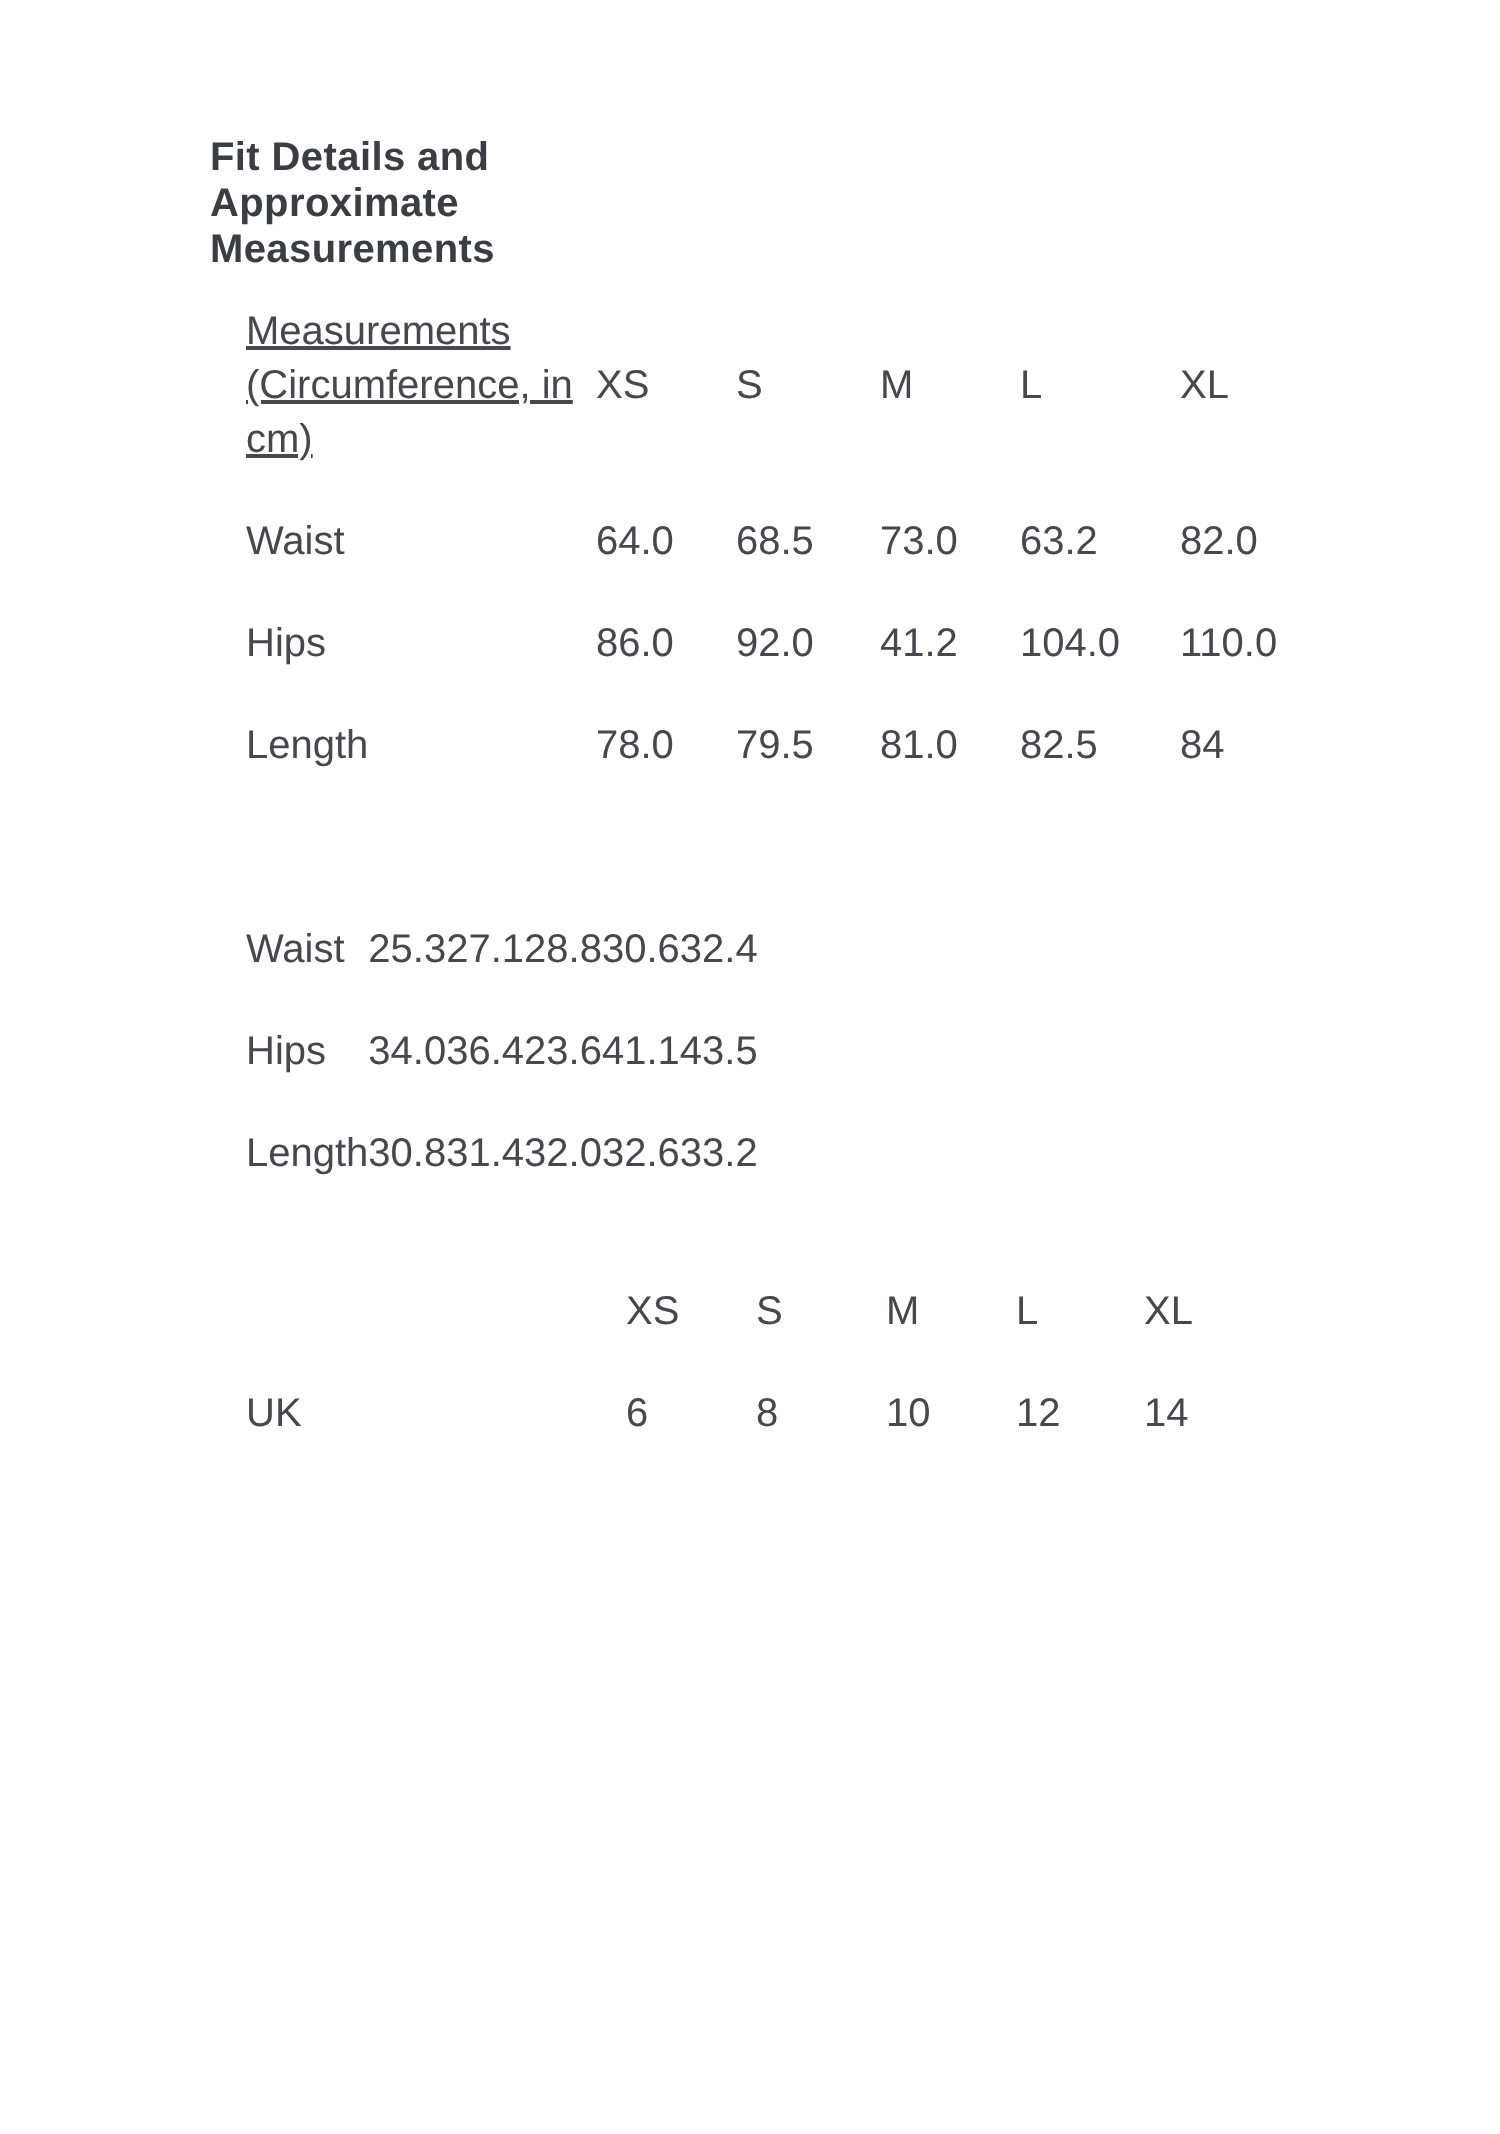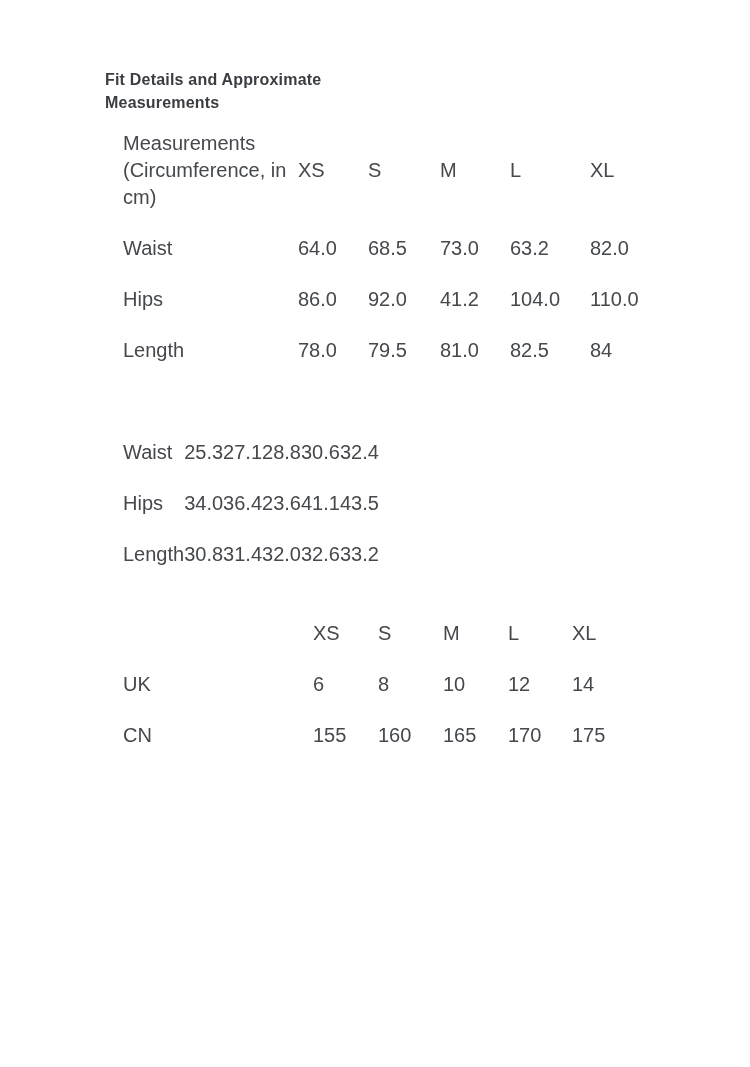--- a/index.html
+++ b/index.html
@@ -12,21 +12,21 @@
     width: 750px;
     height: 1067px;
     font-family: "Liberation Sans", sans-serif;
     overflow: hidden;
   }
   .page {
     padding: 68px 0 0 105px;
   }
   .section-title {
     margin: 0;
-    font-size: 16px;
+    font-size: 20px;
     line-height: 23px;
     font-weight: bold;
     letter-spacing: 0.2px;
     color: #3a3d41;
   }
   .section-title--narrow {
     max-width: 265px;
   }
   .section-title--recommended {
     margin-top: 50px;
@@ -47,21 +47,21 @@
     text-align: left;
     vertical-align: middle;
     padding: 12px 0;
     border: none;
   }
   table.size-table--cm { margin-top: 4px; }
   table.size-table--inches { margin-top: 51px; }
   table.size-table--recommended { margin-top: 28px; }
 
   
-  .size-table--cm .col-label    { width: 175px; }
+  .size-table--cm .col-label    { width: 175px; text-decoration: underline; }
   .size-table--cm .col-1 { width: 70px; }
   .size-table--cm .col-2 { width: 72px; }
   .size-table--cm .col-3 { width: 70px; }
   .size-table--cm .col-4 { width: 80px; }
   .size-table--cm .col-5 { width: 72px; }
 
   
   .size-table--inches .col-label { width: 175px; }
   .size-table--inches .col-1 { width: 70px; }
   .size-table--inches .col-2 { width: 72px; }
@@ -162,24 +162,16 @@
       <th class="col-5">XL</th>
     </tr>
     <tr>
       <td>UK</td>
       <td>6</td>
       <td>8</td>
       <td>10</td>
       <td>12</td>
       <td>14</td>
     </tr>
-    <tr>
-      <td>CN</td>
-      <td>155</td>
-      <td>160</td>
-      <td>165</td>
-      <td>170</td>
-      <td>175</td>
-    </tr>
   </tbody>
     </table>
 
 </div>
 
 </body></html>

